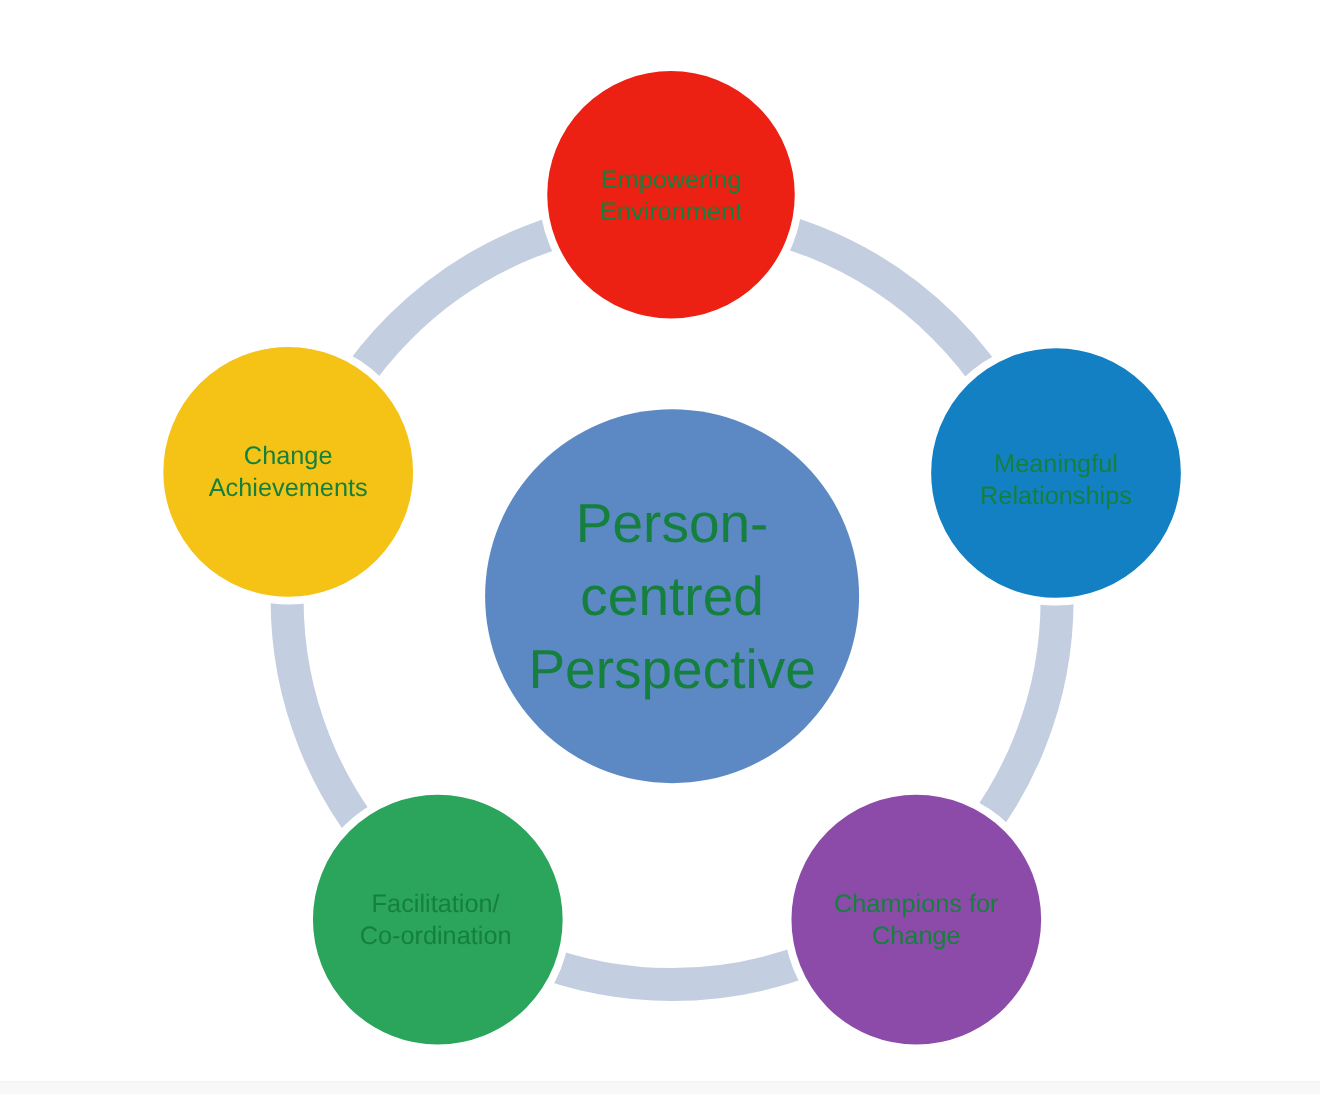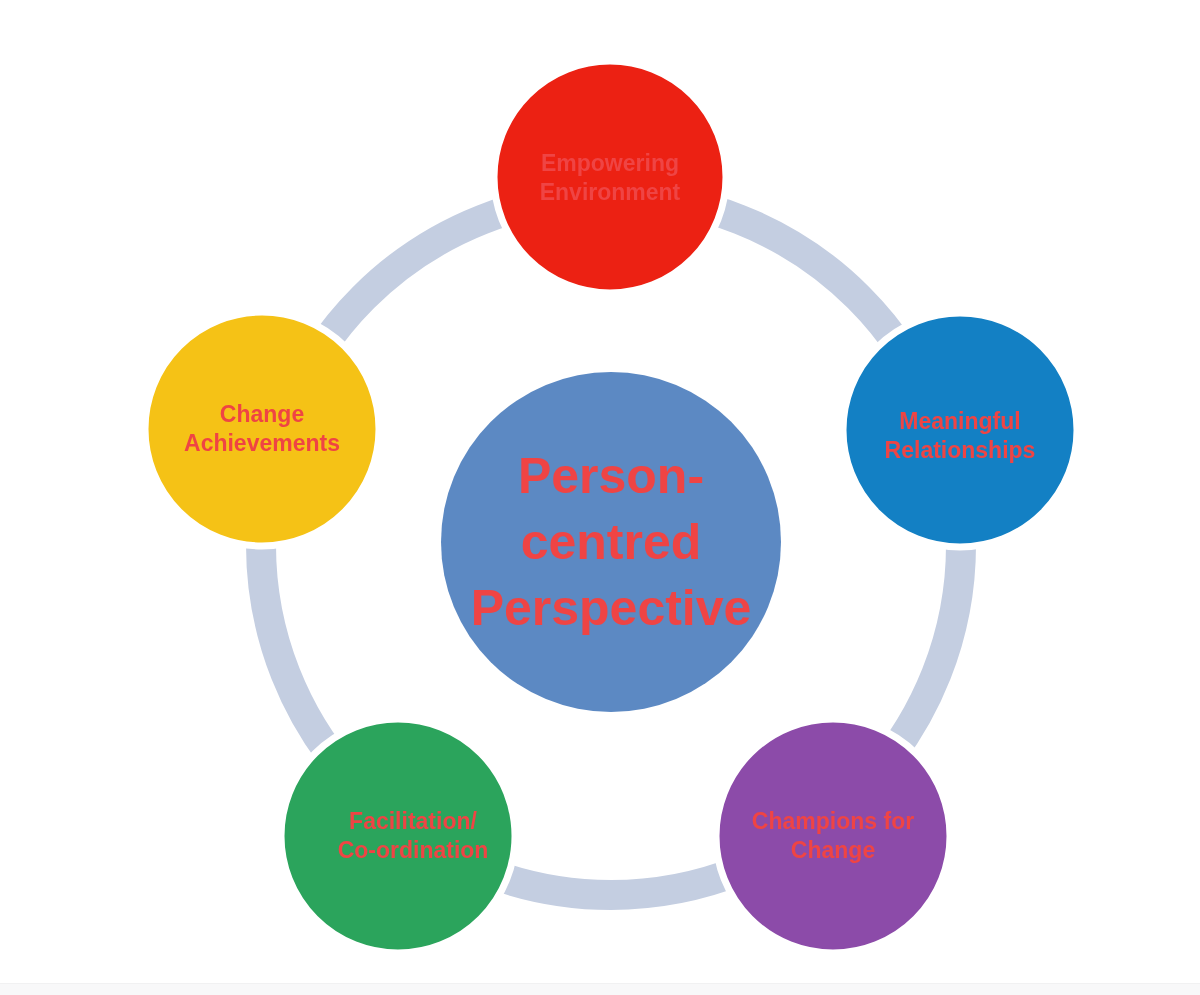--- a/index.html
+++ b/index.html
@@ -22,22 +22,22 @@
     width: 1200px;
     height: 995px;
     display: block;
   }
   .label {
     position: absolute;
     display: flex;
     align-items: center;
     justify-content: center;
     text-align: center;
-    color: #ef4444;
-    font-weight: bold;
+    color: #15803d;
+    font-weight: normal;
     white-space: pre-line;
     pointer-events: none;
     letter-spacing: 0px;
   }
   .label-center {
     left: 441px;
     top: 372px;
     width: 340px;
     height: 340px;
     font-size: 50px;
@@ -45,21 +45,21 @@
   }
   .label-node {
     width: 234px;
     height: 234px;
     font-size: 23px;
     line-height: 1.27;
   }
   .label-top          { left: 493px; top:  61px; }
   .label-right        { left: 843px; top: 319px; }
   .label-left         { left: 145px; top: 312px; }
-  .label-bottom-left  { left: 296px; top: 719px; }
+  .label-bottom-left  { left: 279px; top: 719px; }
   .label-bottom-right { left: 716px; top: 719px; text-align: center; }
   .bottom-strip {
     position: absolute;
     left: 0;
     bottom: 0;
     width: 100%;
     height: 11px;
     background: #f8f8f9;
     border-top: 1px solid #f1f1f2;
   }

